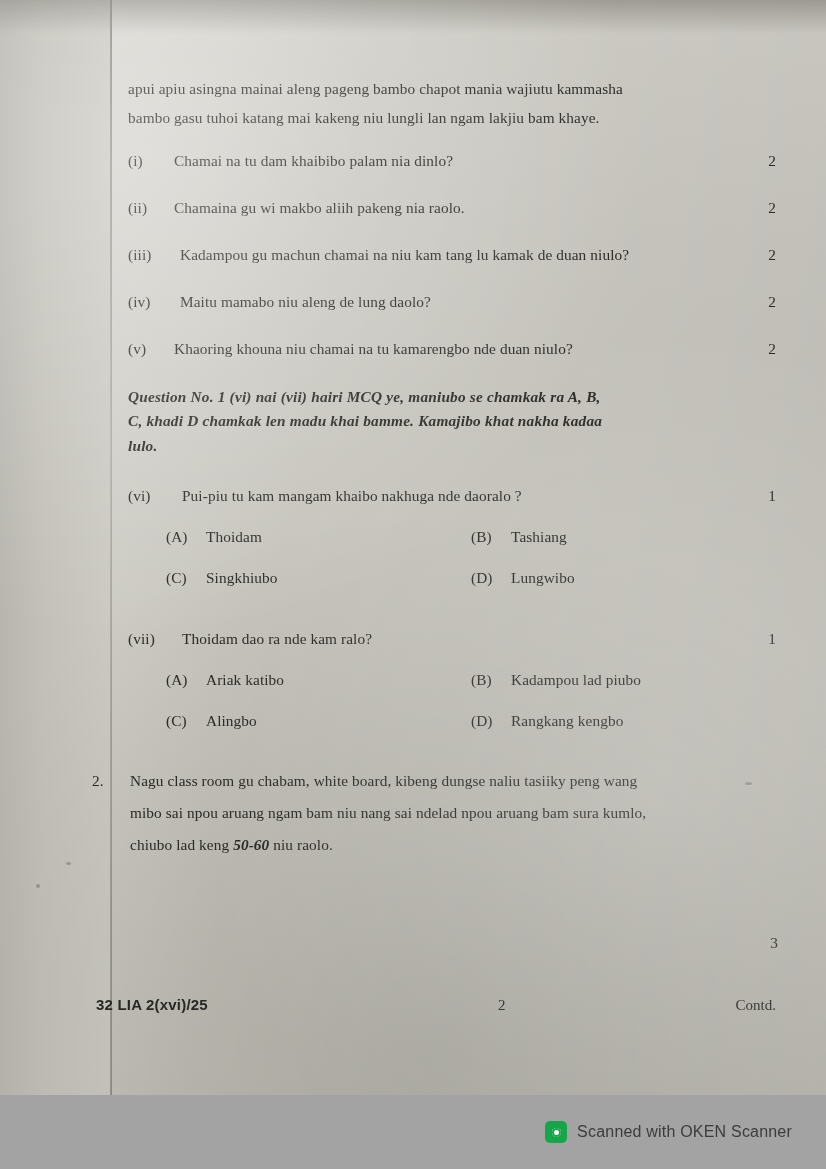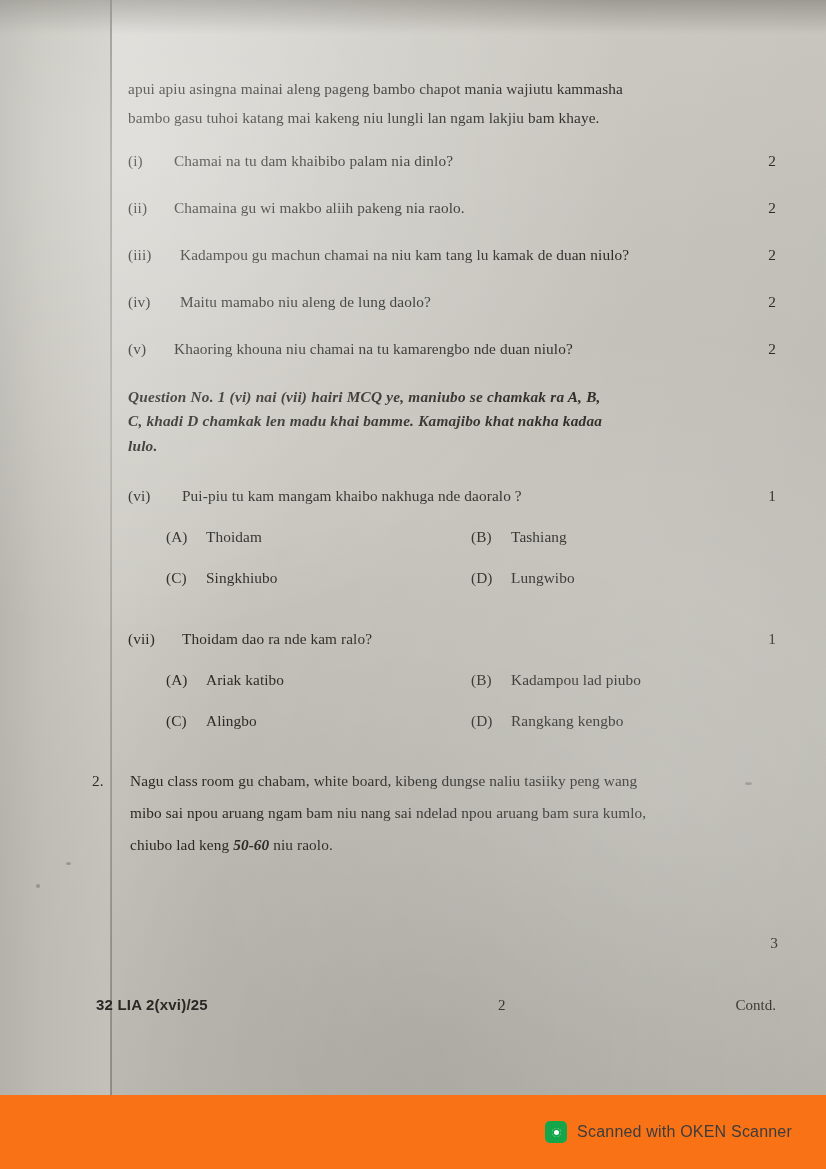--- a/index.html
+++ b/index.html
@@ -166,21 +166,21 @@
     color: #2b2a27;
   }
 
   
   .scanbar {
     position: absolute;
     left: 0;
     top: 1095px;
     width: 826px;
     height: 74px;
-    background: #f97316;
+    background: #a3a3a3;
     display: flex;
     align-items: center;
     justify-content: flex-end;
     padding-right: 34px;
     box-sizing: border-box;
   }
   .scan-logo {
     width: 22px;
     height: 22px;
     border-radius: 5px;

